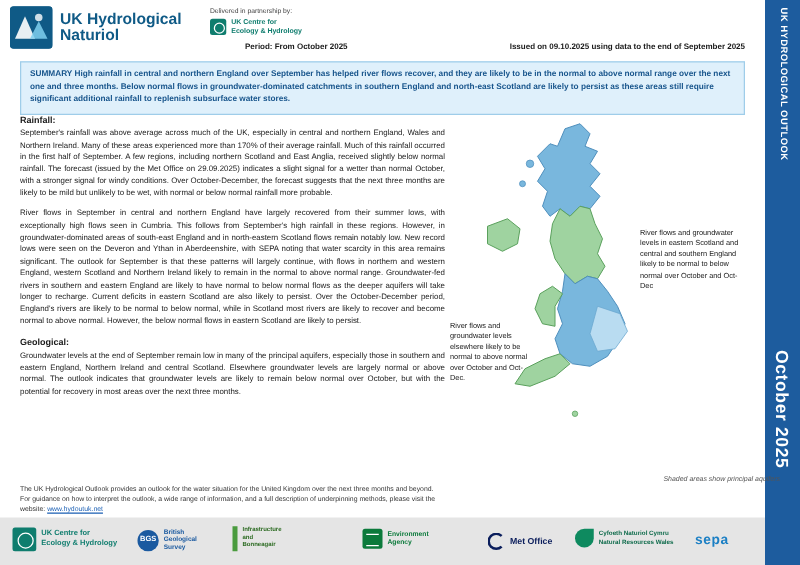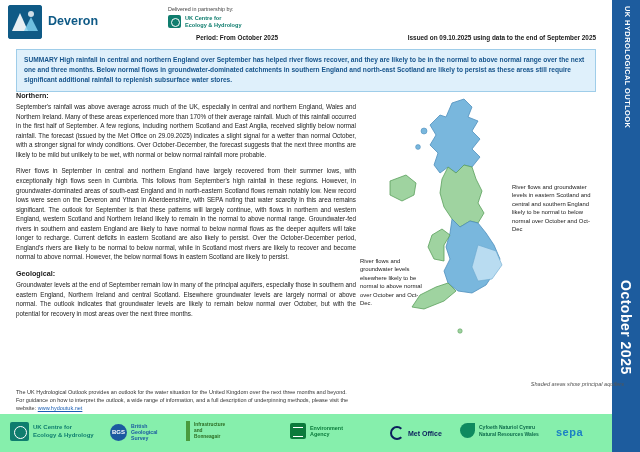--- a/index.html
+++ b/index.html
@@ -75,21 +75,21 @@
   .map-note { position:absolute; right:16px; top:381px; font-size:5.6px; color:#555; font-style:italic; }
 
   
   .footnote {
     position:absolute; left:16px; top:389px; width:336px;
     font-size:5.5px; line-height:1.45; color:#333;
   }
   .footnote a { color:#1a5fb4; text-decoration:underline; }
 
   
-  .footer { position:absolute; left:0; bottom:0; width:612px; height:38px; background:#86efac; }
+  .footer { position:absolute; left:0; bottom:0; width:612px; height:38px; background:#e5e5e5; }
   .footer-inner { position:relative; width:100%; height:100%; }
   .f-item { position:absolute; display:flex; align-items:center; gap:4px; }
   .f-ukceh { left:10px; top:8px; }
   .f-mark { width:19px; height:19px; background:#0f7d6e; border-radius:2px; position:relative;}
   .f-mark:after{content:""; position:absolute; left:4px; top:4px; width:11px;height:11px;border:1.5px solid #fff; border-radius:50%;}
   .f-txt { font-size:6px; font-weight:bold; color:#0f7d6e; line-height:1.25; }
   .f-bgs { left:110px; top:9px; }
   .bgs-circ { width:17px;height:17px;border-radius:50%;background:#1b5aa0;color:#fff;font-size:6px;font-weight:bold;display:flex;align-items:center;justify-content:center;}
   .bgs-txt { font-size:5.2px; font-weight:bold; color:#1b5aa0; line-height:1.2; }
   .f-ifi { left:186px; top:7px; }
@@ -122,21 +122,22 @@
     <div class="logo-wrap">
       <div class="logo-mark">
         <svg width="34" height="34" viewBox="0 0 34 34">
           <rect width="34" height="34" fill="#0f5a86"></rect>
           <path d="M4 26 L12 8 L20 26 Z" fill="#ffffff" opacity="0.9"></path>
           <path d="M16 26 L23 12 L30 26 Z" fill="#7fd0ef" opacity="0.85"></path>
           <circle cx="23" cy="9" r="3" fill="#ffffff" opacity="0.8"></circle>
         </svg>
       </div>
       <div class="logo-text">
-        <div class="l2">Deveron</div>
+        <div class="l1">UK Hydrological</div>
+        <div class="l2">Naturiol</div>
       </div>
     </div>
 
     <div class="partner">
       <div class="p-title">Delivered in partnership by:</div>
       <div class="partner-row">
         <div class="ukceh-mark"></div>
         <div class="ukceh-text" style="white-space:pre-line;">UK Centre for
 Ecology &amp; Hydrology</div>
       </div>
@@ -145,21 +146,21 @@
     <div class="period">Period: From October 2025</div>
     <div class="issued">Issued on 09.10.2025 using data to the end of September 2025</div>
   </div>
 
   <div class="summary">
     <span class="lbl">SUMMARY</span>
     <span>High rainfall in central and northern England over September has helped river flows recover, and they are likely to be in the normal to above normal range over the next one and three months. Below normal flows in groundwater-dominated catchments in southern England and north-east Scotland are likely to persist as these areas still require significant additional rainfall to replenish subsurface water stores.</span>
   </div>
 
   <div class="col">
-    <h2 class="sect-head">Northern:</h2>
+    <h2 class="sect-head">Rainfall:</h2>
     <p class="sect-body">September's rainfall was above average across much of the UK, especially in central and northern England, Wales and Northern Ireland. Many of these areas experienced more than 170% of their average rainfall. Much of this rainfall occurred in the first half of September. A few regions, including northern Scotland and East Anglia, received slightly below normal rainfall. The forecast (issued by the Met Office on 29.09.2025) indicates a slight signal for a wetter than normal October, with a stronger signal for windy conditions. Over October-December, the forecast suggests that the next three months are likely to be mild but unlikely to be wet, with normal or below normal rainfall more probable.</p>
 
     <p class="sect-body">River flows in September in central and northern England have largely recovered from their summer lows, with exceptionally high flows seen in Cumbria. This follows from September's high rainfall in these regions. However, in groundwater-dominated areas of south-east England and in north-eastern Scotland flows remain notably low. New record lows were seen on the Deveron and Ythan in Aberdeenshire, with SEPA noting that water scarcity in this area remains significant. The outlook for September is that these patterns will largely continue, with flows in northern and western England, western Scotland and Northern Ireland likely to remain in the normal to above normal range. Groundwater-fed rivers in southern and eastern England are likely to have normal to below normal flows as the deeper aquifers will take longer to recharge. Current deficits in eastern Scotland are also likely to persist. Over the October-December period, England's rivers are likely to be normal to below normal, while in Scotland most rivers are likely to recover and become normal to above normal. However, the below normal flows in eastern Scotland are likely to persist.</p>
 
     <h2 class="sect-head">Geological:</h2>
     <p class="sect-body">Groundwater levels at the end of September remain low in many of the principal aquifers, especially those in southern and eastern England, Northern Ireland and central Scotland. Elsewhere groundwater levels are largely normal or above normal. The outlook indicates that groundwater levels are likely to remain below normal over October, but with the potential for recovery in most areas over the next three months.</p>
   </div>
 
   <div class="map">
     <svg width="236" height="290" viewBox="0 0 236 290">

